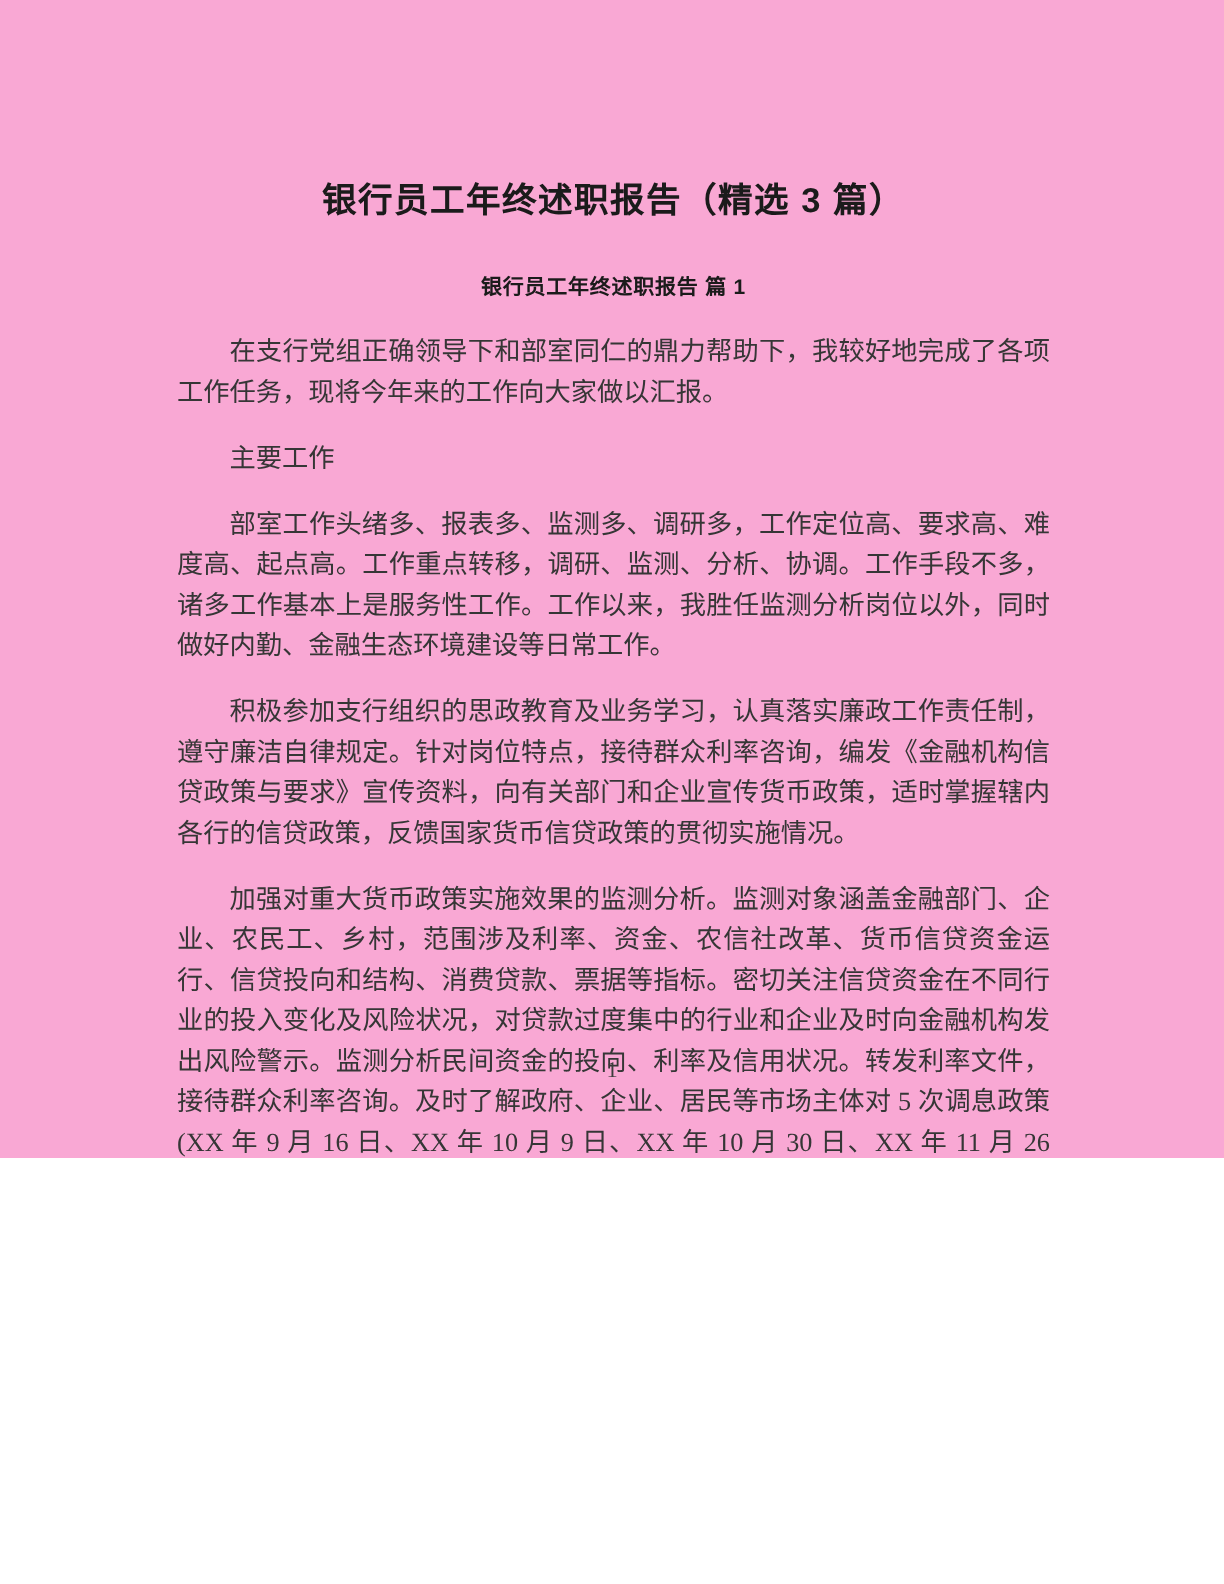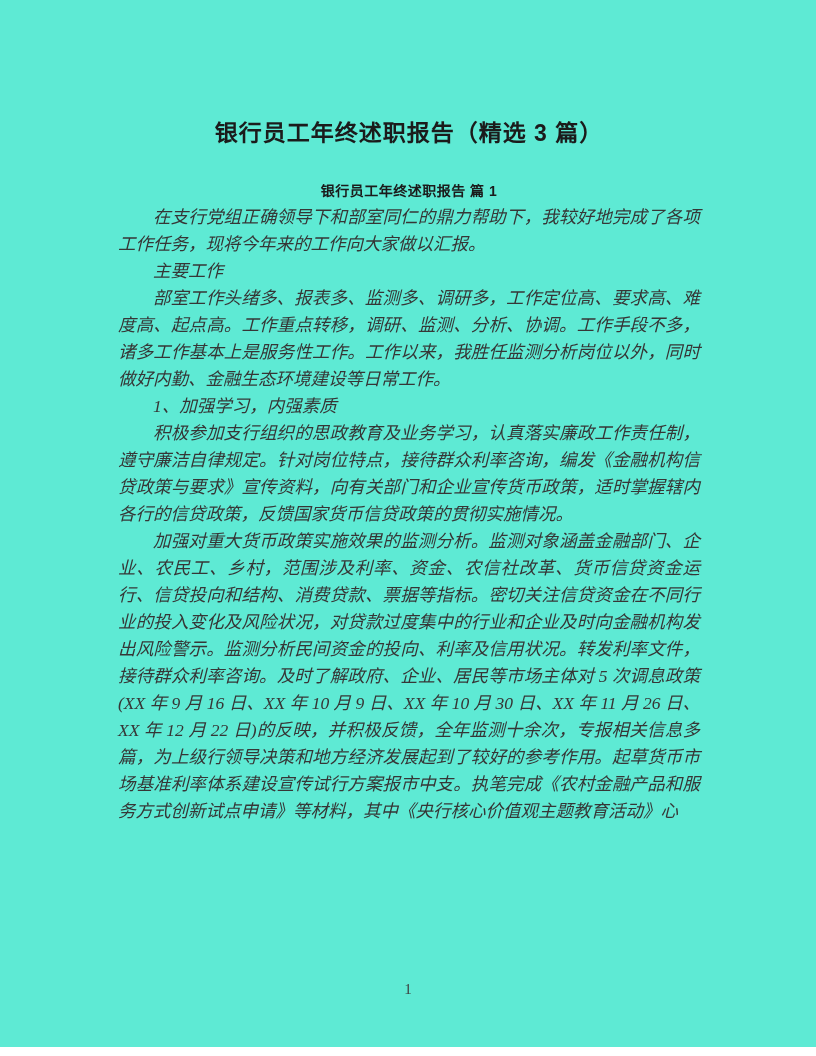--- a/index.html
+++ b/index.html
@@ -3,23 +3,23 @@
 <meta charset="utf-8">
 <style>
   html, body {
     margin: 0;
     padding: 0;
     background: #ffffff;
   }
   .page {
     position: relative;
     width: 816px;
-    height: 1047px;
+    height: 772px;
     margin: 0 auto;
-    background: #5eead4;
+    background: #f9a8d4;
     overflow: hidden;
     box-sizing: border-box;
     font-family: "Liberation Serif", "DejaVu Serif", serif;
     color: #363636;
   }
   .content {
     padding: 0 116px 0 118px;
   }
   .doc-title {
     margin: 0;
@@ -39,27 +39,26 @@
     font-weight: bold;
     line-height: 26px;
     text-align: center;
     color: #1b1b1b;
     letter-spacing: 0.5px;
   }
   .paragraphs {
     margin-top: 0;
   }
   .para {
-    margin: 0 0;
+    margin: 17px 0;
     font-size: 17.5px;
     line-height: 27px;
     text-align: justify;
     text-indent: 2em;
     color: #363636;
-    font-style: italic;
   }
   .page-number {
     position: absolute;
     left: 0;
     bottom: 48px;
     width: 100%;
     text-align: center;
     font-size: 15px;
     line-height: 20px;
     color: #3d3d3d;
@@ -69,19 +68,18 @@
 <body>
 
 <div class="page">
   <div class="content">
     <h1 class="doc-title">银行员工年终述职报告（精选 3 篇）</h1>
     <h2 class="section-heading">银行员工年终述职报告 篇 1</h2>
     <div class="paragraphs">
       <p class="para">在支行党组正确领导下和部室同仁的鼎力帮助下，我较好地完成了各项工作任务，现将今年来的工作向大家做以汇报。</p>
       <p class="para">主要工作</p>
       <p class="para">部室工作头绪多、报表多、监测多、调研多，工作定位高、要求高、难度高、起点高。工作重点转移，调研、监测、分析、协调。工作手段不多，诸多工作基本上是服务性工作。工作以来，我胜任监测分析岗位以外，同时做好内勤、金融生态环境建设等日常工作。</p>
-      <p class="para">1、加强学习，内强素质</p>
       <p class="para">积极参加支行组织的思政教育及业务学习，认真落实廉政工作责任制，遵守廉洁自律规定。针对岗位特点，接待群众利率咨询，编发《金融机构信贷政策与要求》宣传资料，向有关部门和企业宣传货币政策，适时掌握辖内各行的信贷政策，反馈国家货币信贷政策的贯彻实施情况。</p>
       <p class="para">加强对重大货币政策实施效果的监测分析。监测对象涵盖金融部门、企业、农民工、乡村，范围涉及利率、资金、农信社改革、货币信贷资金运行、信贷投向和结构、消费贷款、票据等指标。密切关注信贷资金在不同行业的投入变化及风险状况，对贷款过度集中的行业和企业及时向金融机构发出风险警示。监测分析民间资金的投向、利率及信用状况。转发利率文件，接待群众利率咨询。及时了解政府、企业、居民等市场主体对 5 次调息政策(XX 年 9 月 16 日、XX 年 10 月 9 日、XX 年 10 月 30 日、XX 年 11 月 26 日、XX 年 12 月 22 日)的反映，并积极反馈，全年监测十余次，专报相关信息多篇，为上级行领导决策和地方经济发展起到了较好的参考作用。起草货币市场基准利率体系建设宣传试行方案报市中支。执笔完成《农村金融产品和服务方式创新试点申请》等材料，其中《央行核心价值观主题教育活动》心</p>
     </div>
   </div>
   <div class="page-number">1</div>
 </div>
 
 </body></html>

